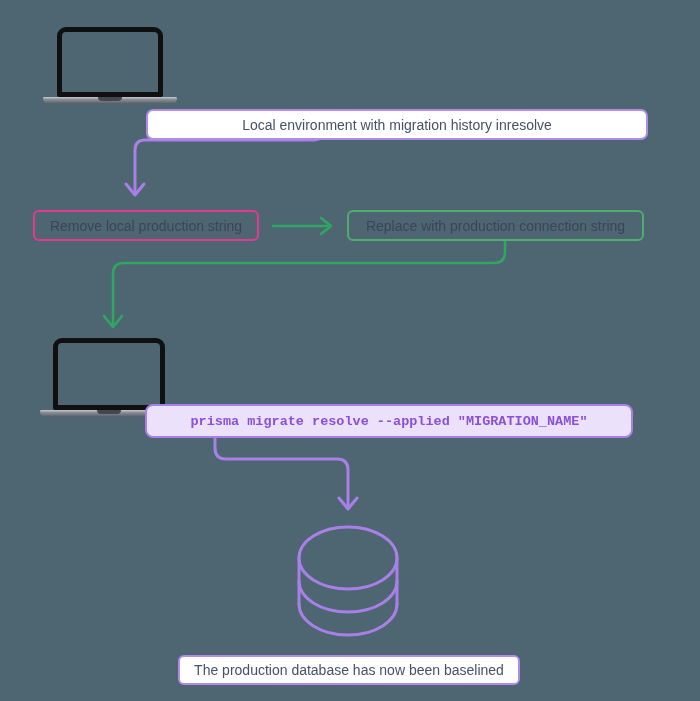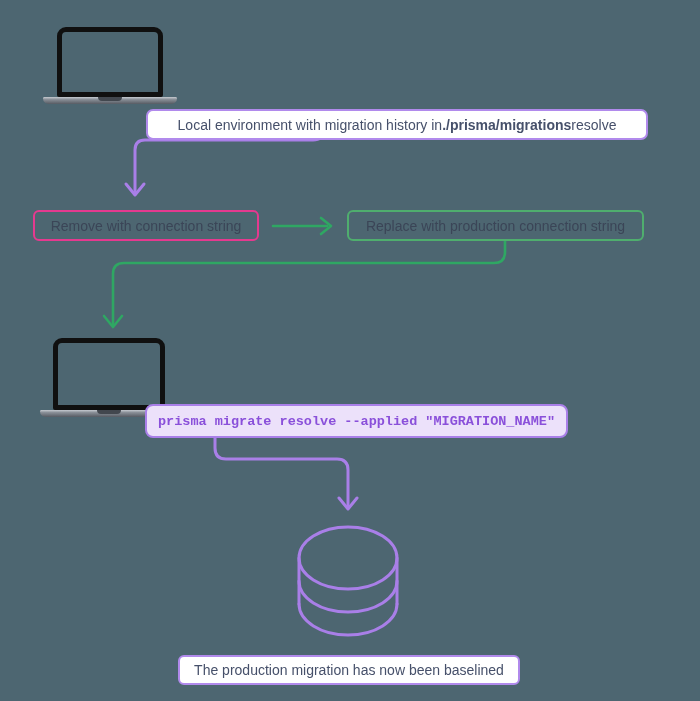--- a/index.html
+++ b/index.html
@@ -58,21 +58,21 @@
     border-radius: 6px;
     color: var(--text_on_bg);
   }
   #box-replace {
     left: 347px; top: 210px; width: 297px; height: 31px;
     border: 2px solid var(--green_light);
     border-radius: 6px;
     color: var(--text_on_bg);
   }
   #box-code {
-    left: 145px; top: 404px; width: 423px; height: 34px;
+    left: 145px; top: 404px; width: 488px; height: 34px;
     background: var(--lavender_fill);
     border: 2px solid var(--purple);
     border-radius: 8px;
     color: var(--code_text);
     font-family: "Liberation Mono", "DejaVu Sans Mono", monospace;
     font-size: 13.5px;
     font-weight: 700;
   }
   #label-result {
     left: 178px; top: 655px; width: 342px; height: 30px;
@@ -152,33 +152,32 @@
     <g>
       <ellipse class="stroke-purple" cx="348" cy="558" rx="49" ry="31"></ellipse>
       <path class="stroke-purple" d="M299,558 V604 M397,558 V604"></path>
       <path class="stroke-purple" d="M299,581 A49,31 0 0 0 397,581"></path>
       <path class="stroke-purple" d="M299,604 A49,31 0 0 0 397,604"></path>
     </g>
   </svg>
 
   <div class="pill" id="label-local">
     <span>Local environment with migration history in </span>
-      <span class="hl">./prisma/migrations</span>
       <span> resolve</span>
   </div>
 
   <div class="pill" id="box-remove">
-    <span>Remove with connection string</span>
+    <span>Remove local production string</span>
   </div>
 
   <div class="pill" id="box-replace">
     <span>Replace with production connection string</span>
   </div>
 
   <div class="pill" id="box-code">
     <span>prisma migrate resolve --applied "MIGRATION_NAME"</span>
   </div>
 
   <div class="pill" id="label-result">
-    <span>The production migration has now been baselined</span>
+    <span>The production database has now been baselined</span>
   </div>
 
 </div>
 
 </body></html>

